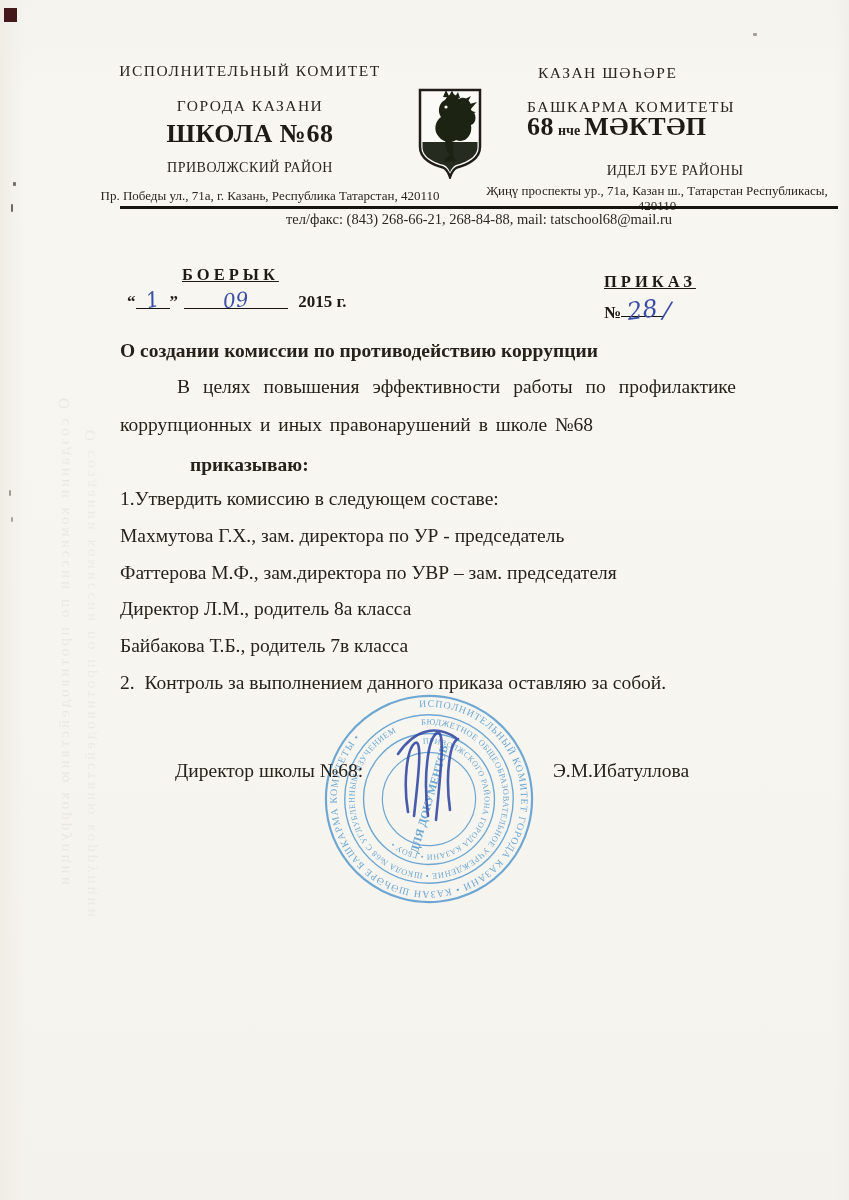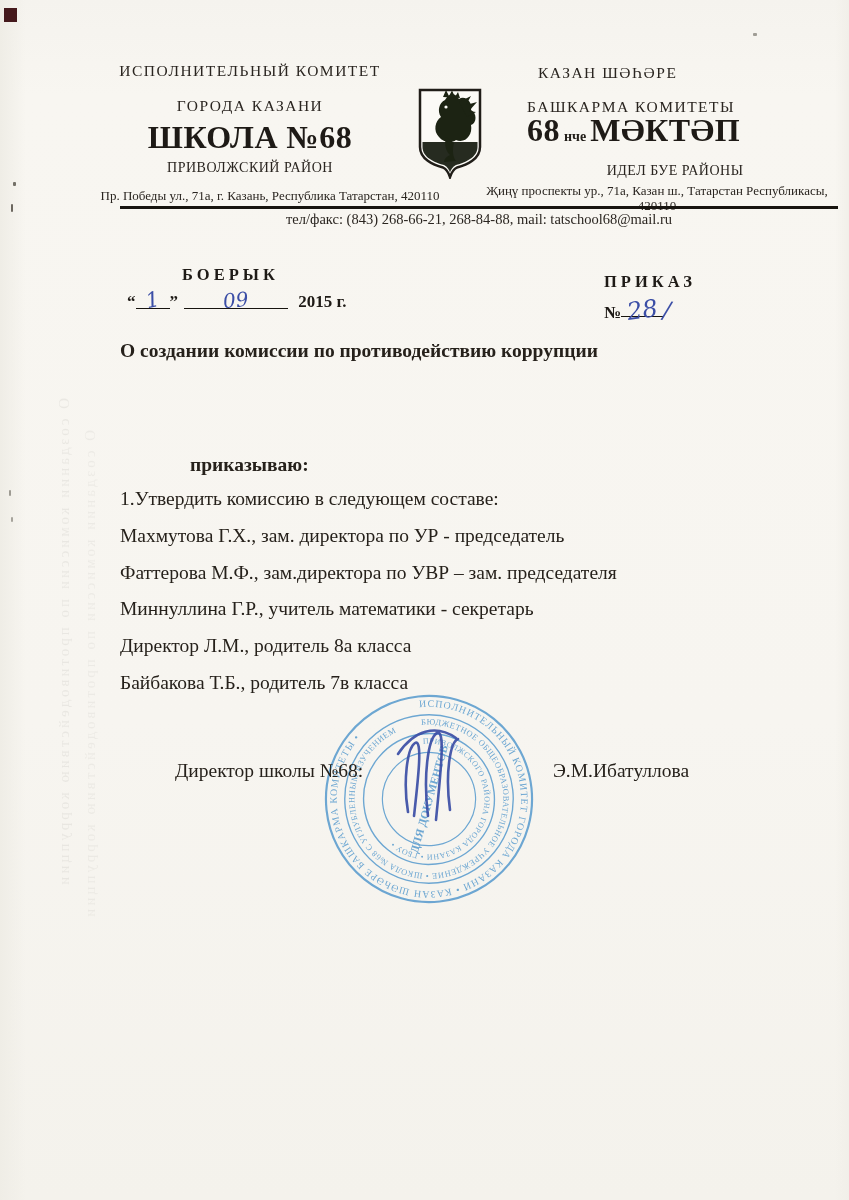--- a/index.html
+++ b/index.html
@@ -7,26 +7,26 @@
     position:relative;width:849px;height:1200px;margin:0 auto;
     background:
       linear-gradient(90deg, #efede6 0px, rgba(247,245,240,0) 26px),
       linear-gradient(270deg, #f1efe9 0px, rgba(247,245,240,0) 14px),
       linear-gradient(180deg, #f5f3ee 0%, #f8f6f1 8%, #f7f5f0 60%, #f4f2ec 100%);
     font-family:"Liberation Serif","DejaVu Serif",serif;
     color:#24201b;overflow:hidden;
   }
   .abs{position:absolute;}
   .hdr-small{font-size:15.5px;letter-spacing:1.5px;color:#2a2520;}
-  .hdr-name{font-size:32px;font-weight:bold;letter-spacing:.5px;color:#1e1a16;}
+  .hdr-name{font-size:26px;font-weight:bold;letter-spacing:.5px;color:#1e1a16;}
   .hdr-mid{font-size:14px;color:#2a2520;letter-spacing:.5px;}
   .hdr-addr{font-size:13px;color:#2a2520;}
   .ctr{text-align:center;}
   .rule{background:#17140f;height:3px;}
-  .order-title{font-size:16.5px;font-weight:bold;letter-spacing:4px;color:#1e1a16;}
+  .order-title{font-size:16.5px;font-weight:bold;letter-spacing:4px;color:#1e1a16;text-decoration:underline;}
   .dateline{font-size:17px;font-weight:bold;color:#1e1a16;}
   .uline{display:inline-block;border-bottom:1.6px solid #17140f;text-align:center;vertical-align:baseline;height:20px;}
   .hand{font-family:"DejaVu Serif","Liberation Serif",serif;font-style:italic;color:#3b4ea6;font-weight:normal;}
   .doc{font-size:19.5px;line-height:37px;color:#26211b;}
   .doc-line{white-space:pre-wrap;}
   .b{font-weight:bold;}
   .just{text-align:justify;word-spacing:3px;}
   .speck{position:absolute;background:#4a453c;border-radius:1px;}
   .bleed{
     position:absolute;writing-mode:vertical-rl;transform:rotate(180deg) scaleY(-1);
@@ -91,30 +91,31 @@
     <span style="margin-left:6px;">2015 г.</span>
   </div>
 
   <div class="abs order-title" style="left:604px;top:272px;">ПРИКАЗ</div>
   <div class="abs dateline" style="left:604px;top:296px;">
     <span>№</span><span class="uline" style="width:42px;"><span class="hand" style="font-size:24px;display:inline-block;transform:rotate(-8deg);">28</span></span><span class="hand" style="font-size:23px;display:inline-block;transform:rotate(4deg);"> /</span>
   </div>
 
   <div class="abs doc b" style="left:120px;top:332px;width:616px;">О создании комиссии по противодействию коррупции</div>
 
+  <div class="abs doc just" style="left:120px;top:368px;width:616px;line-height:38px;text-indent:57px;">В целях повышения эффективности работы по профилактике коррупционных и иных правонарушений в школе №68</div>
 
   <div class="abs doc b" style="left:190px;top:446px;">приказываю:</div>
 
   <div class="abs doc" style="left:120px;top:481px;width:640px;line-height:36.8px;">
     <div class="doc-line">1.Утвердить комиссию в следующем составе:</div>
     <div class="doc-line">Махмутова Г.Х., зам. директора по УР - председатель</div>
     <div class="doc-line">Фаттерова М.Ф., зам.директора по УВР – зам. председателя</div>
-    <div class="doc-line">Миннуллина Г.Р., учитель математики - секретарь</div>
     <div class="doc-line">Директор Л.М., родитель 8а класса</div>
     <div class="doc-line">Байбакова Т.Б., родитель 7в класса</div>
+    <div class="doc-line">2.  Контроль за выполнением данного приказа оставляю за собой.</div>
   </div>
 
   <div class="abs" style="left:320px;top:690px;width:218px;height:218px;opacity:.82;transform:rotate(-6deg);">
     <svg width="218" height="218" viewBox="0 0 220 220">
       <defs>
         <path id="c1" d="M110,17 a93,93 0 1 1 -0.2,0"></path>
         <path id="c2" d="M110,35 a75,75 0 1 1 -0.2,0"></path>
         <path id="c3" d="M110,54 a56,56 0 1 1 -0.2,0"></path>
       </defs>
       <g fill="none" stroke="#4f96cc">

